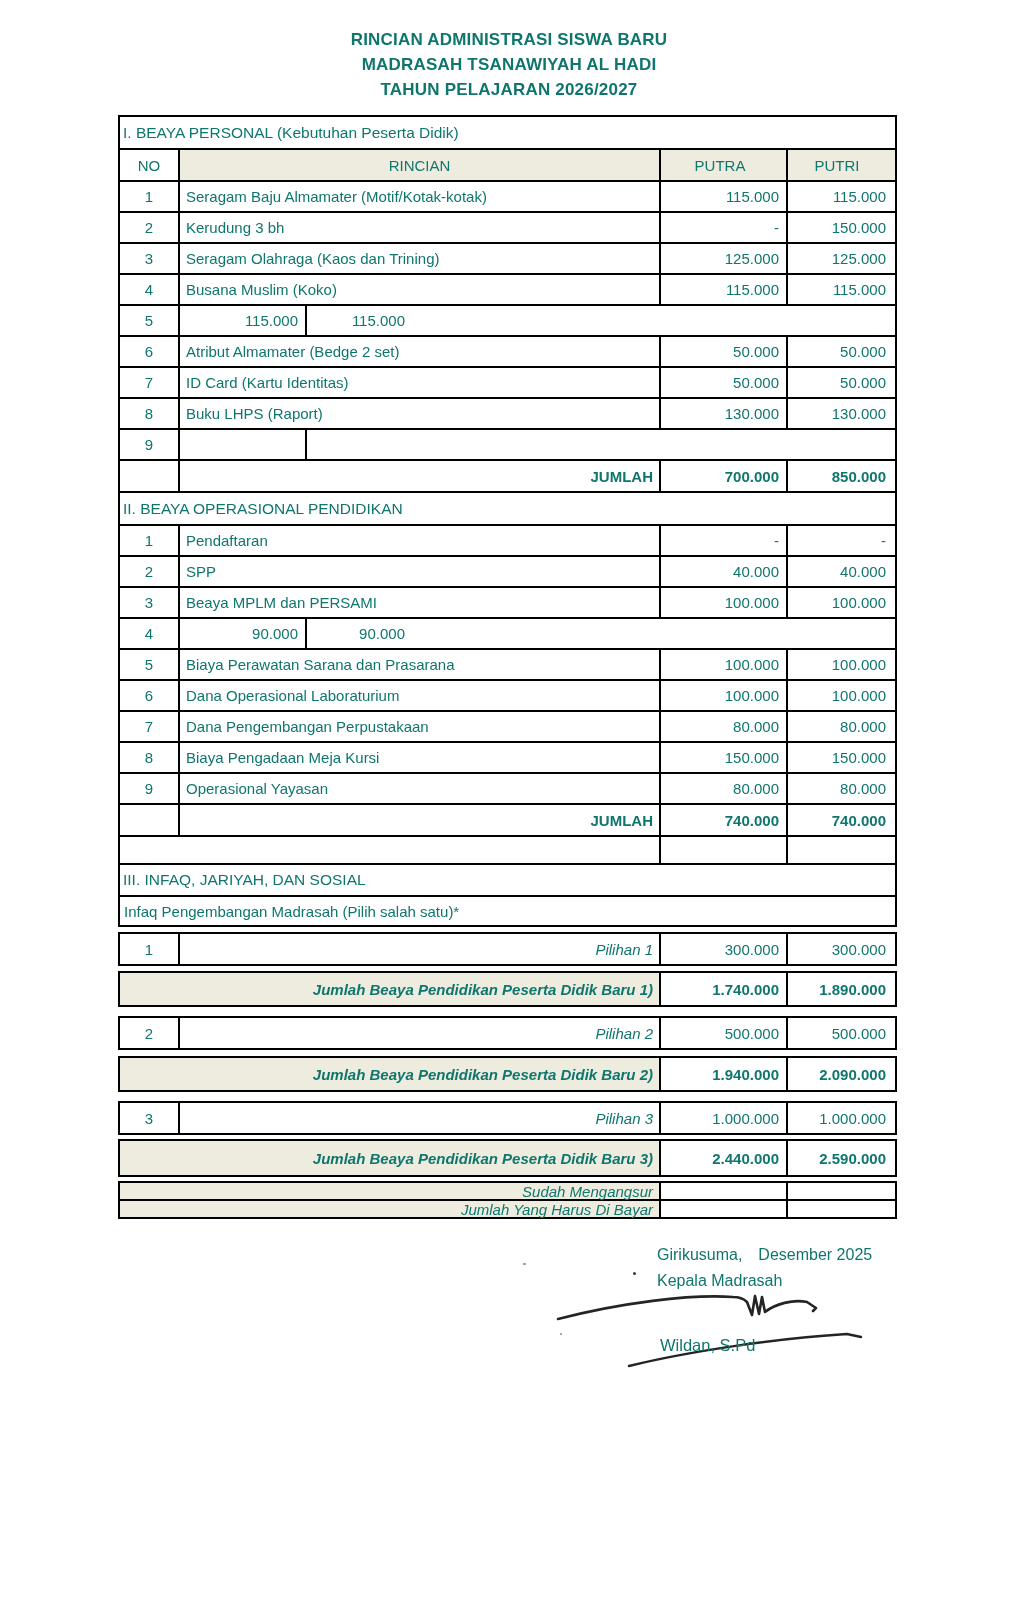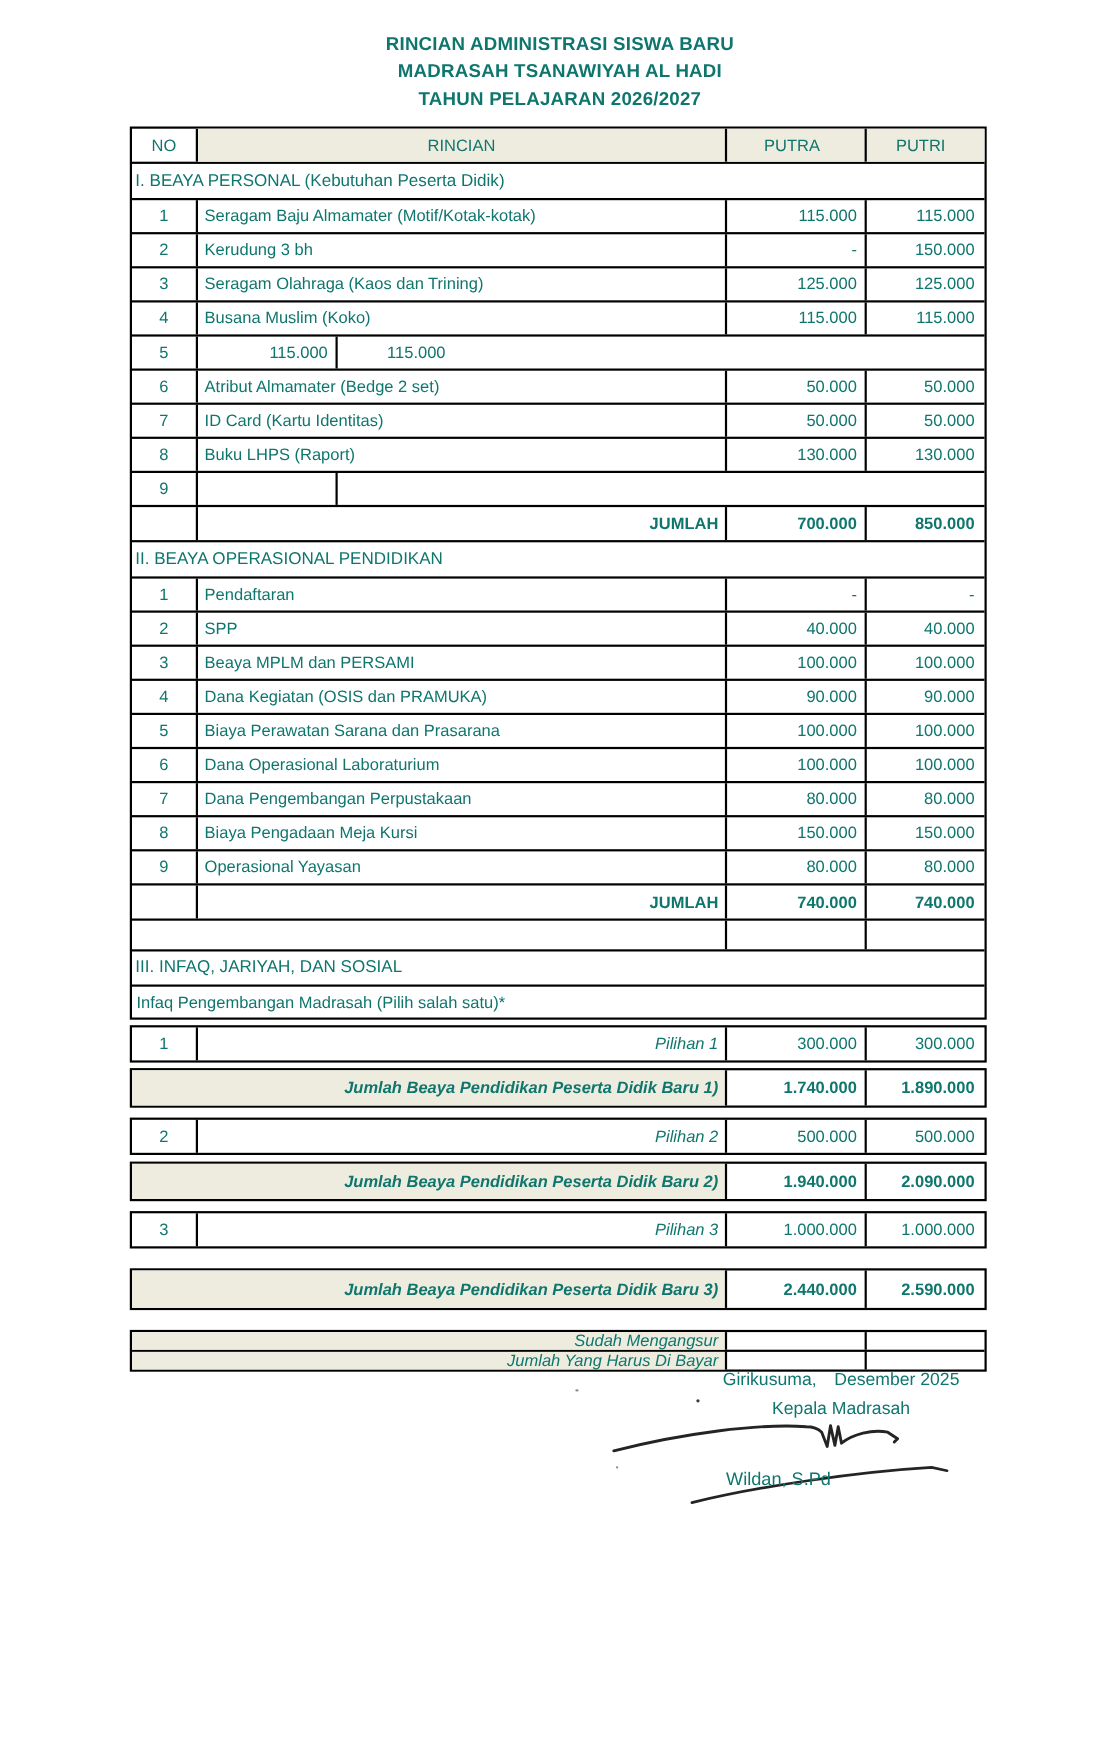--- a/index.html
+++ b/index.html
@@ -26,24 +26,24 @@
   .c-full  { width:775px; padding:0 4px; }
   .h30 { height:30px; } .h31 { height:31px; } .h29 { height:29px; }
   .h26 { height:26px; } .h28 { height:28px; } .h32 { height:32px; }
   .h34 { height:34px; } .h24 { height:16px; }
   .beige { background:#eeecdf; }
   .center { justify-content:center; }
   .right  { justify-content:flex-end; }
   .bold { font-weight:bold; }
   .ital { font-style:italic; }
   .sec { font-size:15.5px; padding-left:3px; }
-  .gap5 { margin-top:5px; } .gap6 { margin-top:6px; } .gap8 { margin-top:18px; } .gap9 { margin-top:9px; }
+  .gap5 { margin-top:5px; } .gap6 { margin-top:6px; } .gap8 { margin-top:4px; } .gap9 { margin-top:9px; }
 
   
-  .sig-block { position:absolute; left:657px; top:1242px; font-size:16px; line-height:26px;text-align:center; }
+  .sig-block { position:absolute; left:657px; top:1242px; font-size:16px; line-height:26px; }
   .sig-date-row { display:flex; gap:16px; }
   .sig-name { position:absolute; left:660px; top:1336px; font-size:16.5px; }
   .sig-svg { position:absolute; left:525px; top:1282px; }
   .ink-dot { position:absolute; background:#3a3a3a; border-radius:50%; }
   .d1 { left:633px; top:1272px; width:3px; height:3px; }
   .d2 { left:523px; top:1263px; width:3px; height:2px; opacity:.6; }
   .d3 { left:560px; top:1333px; width:2px; height:2px; opacity:.6; }
 </style>
 </head>
 <body>
@@ -53,31 +53,31 @@
   <div class="title-block">
     <div class="title-line">RINCIAN ADMINISTRASI SISWA BARU</div>
     <div class="title-line">MADRASAH TSANAWIYAH AL HADI</div>
     <div class="title-line">TAHUN PELAJARAN 2026/2027</div>
   </div>
 
   <div class="tbl-area">
 
     <div class="block">
 
+      <div class="r h31">
+        <div class="c c-full sec">I. BEAYA PERSONAL (Kebutuhan Peserta Didik)</div>
+      </div>
+
       <div class="r h30">
         <div class="c c-no">NO</div>
         <div class="c c-label beige center">RINCIAN</div>
         <div class="c c-putra beige center">PUTRA</div>
         <div class="c c-putri beige center">PUTRI</div>
       </div>
 
-      <div class="r h31">
-        <div class="c c-full sec">I. BEAYA PERSONAL (Kebutuhan Peserta Didik)</div>
-      </div>
-
       <div class="r h29">
         <div class="c c-no">1</div>
         <div class="c c-label">Seragam Baju Almamater (Motif/Kotak-kotak)</div>
         <div class="c c-putra">115.000</div>
         <div class="c c-putri">115.000</div>
       </div>
       <div class="r h29">
         <div class="c c-no">2</div>
         <div class="c c-label">Kerudung 3 bh</div>
         <div class="c c-putra">-</div>
@@ -148,21 +148,20 @@
         <div class="c c-putri">40.000</div>
       </div>
       <div class="r h29">
         <div class="c c-no">3</div>
         <div class="c c-label">Beaya MPLM dan PERSAMI</div>
         <div class="c c-putra">100.000</div>
         <div class="c c-putri">100.000</div>
       </div>
       <div class="r h29">
         <div class="c c-no">4</div>
-        <div class="c c-label">Dana Kegiatan (OSIS dan PRAMUKA)</div>
         <div class="c c-putra">90.000</div>
         <div class="c c-putri">90.000</div>
       </div>
       <div class="r h29">
         <div class="c c-no">5</div>
         <div class="c c-label">Biaya Perawatan Sarana dan Prasarana</div>
         <div class="c c-putra">100.000</div>
         <div class="c c-putri">100.000</div>
       </div>
       <div class="r h29">

